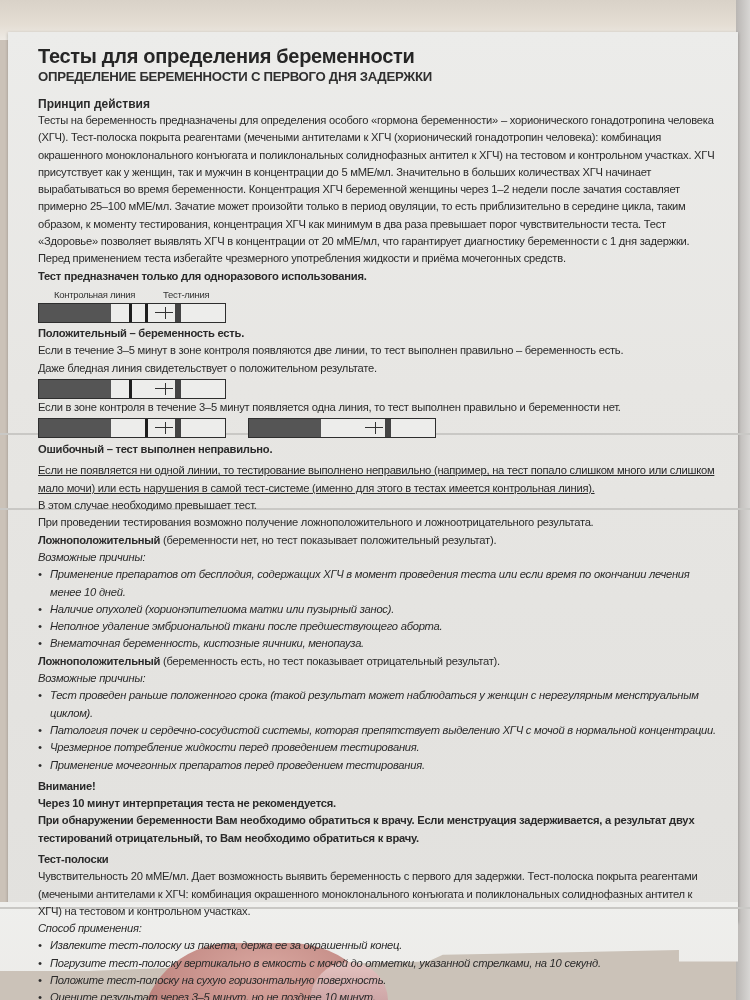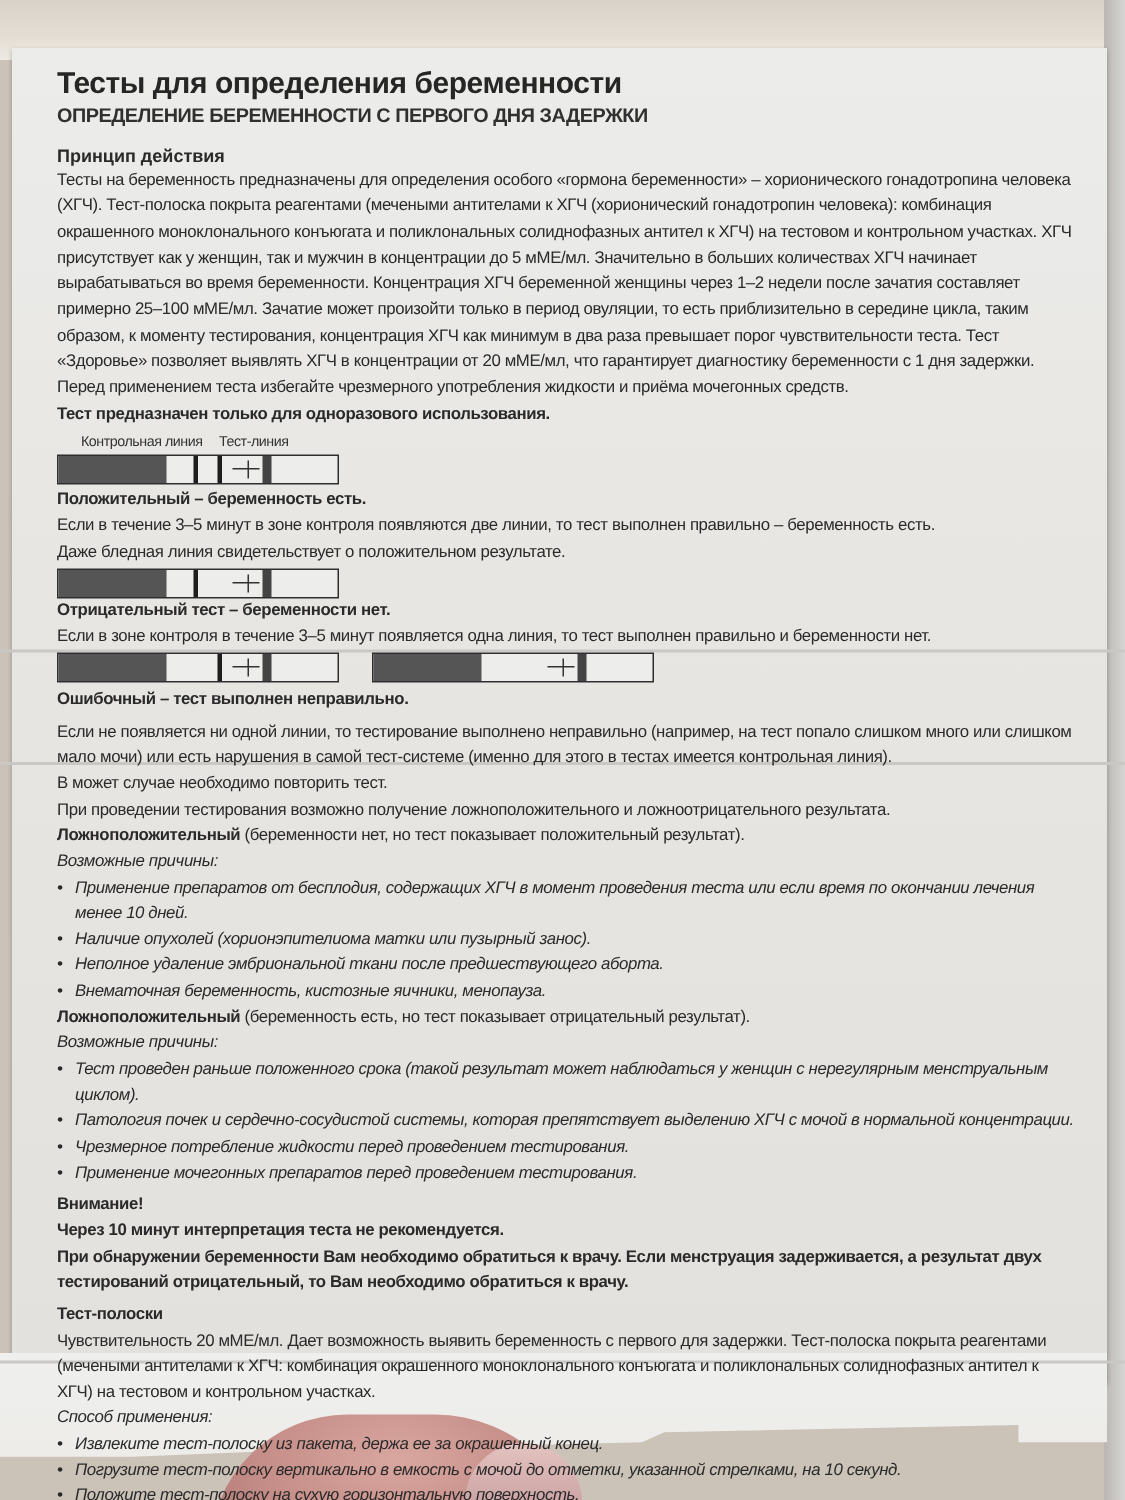--- a/index.html
+++ b/index.html
@@ -87,21 +87,21 @@
   <div class="title">Тесты для определения беременности</div>
   <div class="subtitle">ОПРЕДЕЛЕНИЕ БЕРЕМЕННОСТИ С ПЕРВОГО ДНЯ ЗАДЕРЖКИ</div>
 
   <div class="section-h">Принцип действия</div>
   <p class="para">Тесты на беременность предназначены для определения особого «гормона беременности» – хорионического гонадотропина человека (ХГЧ). Тест-полоска покрыта реагентами (мечеными антителами к ХГЧ (хорионический гонадотропин человека): комбинация окрашенного моноклонального конъюгата и поликлональных солиднофазных антител к ХГЧ) на тестовом и контрольном участках. ХГЧ присутствует как у женщин, так и мужчин в концентрации до 5 мМЕ/мл. Значительно в больших количествах ХГЧ начинает вырабатываться во время беременности. Концентрация ХГЧ беременной женщины через 1–2 недели после зачатия составляет примерно 25–100 мМЕ/мл. Зачатие может произойти только в период овуляции, то есть приблизительно в середине цикла, таким образом, к моменту тестирования, концентрация ХГЧ как минимум в два раза превышает порог чувствительности теста. Тест «Здоровье» позволяет выявлять ХГЧ в концентрации от 20 мМЕ/мл, что гарантирует диагностику беременности с 1 дня задержки. Перед применением теста избегайте чрезмерного употребления жидкости и приёма мочегонных средств.</p>
   <p class="para bold">Тест предназначен только для одноразового использования.</p>
 
   <div class="strip-block" style="margin-top:4px;">
     <div class="strip-labels">
       <span style="left:16px;">Контрольная линия</span>
-      <span style="left:108px;text-align:center;">Тест-линия</span>
+      <span style="left:125px;text-align:center;">Тест-линия</span>
     </div>
     <div class="strip">
       <div class="handle"></div>
       <div class="line" style="left:90px;"></div>
       <div class="line" style="left:106px;"></div>
       <div class="plus-h" style="left:116px;"></div>
       <div class="plus-v" style="left:126px;"></div>
       <div class="dark-bar" style="left:136px;"></div>
     </div>
   </div>
@@ -109,41 +109,40 @@
   <p class="para">Если в течение 3–5 минут в зоне контроля появляются две линии, то тест выполнен правильно – беременность есть.</p>
   <p class="para">Даже бледная линия свидетельствует о положительном результате.</p>
 
   <div class="strip" style="margin-top:2px;">
     <div class="handle"></div>
     <div class="line" style="left:90px;"></div>
     <div class="plus-h" style="left:116px;"></div>
     <div class="plus-v" style="left:126px;"></div>
     <div class="dark-bar" style="left:136px;"></div>
   </div>
-  <p class="para bold">Отрицательный тест – беременности нет.</p>
   <p class="para">Если в зоне контроля в течение 3–5 минут появляется одна линия, то тест выполнен правильно и беременности нет.</p>
 
   <div class="strip-row">
     <div class="strip">
       <div class="handle"></div>
       <div class="line" style="left:106px;"></div>
       <div class="plus-h" style="left:116px;"></div>
       <div class="plus-v" style="left:126px;"></div>
       <div class="dark-bar" style="left:136px;"></div>
     </div>
     <div class="strip strip-wide">
       <div class="handle"></div>
       <div class="plus-h" style="left:116px;"></div>
       <div class="plus-v" style="left:126px;"></div>
       <div class="dark-bar" style="left:136px;"></div>
     </div>
   </div>
   <p class="para bold">Ошибочный – тест выполнен неправильно.</p>
-  <p class="para" style="margin-top:4px;">Если не появляется ни одной линии, то тестирование выполнено неправильно (например, на тест попало слишком много или слишком мало мочи) или есть нарушения в самой тест-системе (именно для этого в тестах имеется контрольная линия).</p>
-  <p class="para">В может случае необходимо повторить тест.</p>
+  <p class="para" style="margin-top:4px;text-decoration:underline;">Если не появляется ни одной линии, то тестирование выполнено неправильно (например, на тест попало слишком много или слишком мало мочи) или есть нарушения в самой тест-системе (именно для этого в тестах имеется контрольная линия).</p>
+  <p class="para">В этом случае необходимо превышает тест.</p>
   <p class="para">При проведении тестирования возможно получение ложноположительного и ложноотрицательного результата.</p>
 
   <p class="para"><span class="bold">Ложноположительный</span><span> (беременности нет, но тест показывает положительный результат).</span></p>
   <p class="para italic">Возможные причины:</p>
   <ul>
     <li>Применение препаратов от бесплодия, содержащих ХГЧ в момент проведения теста или если время по окончании лечения менее 10 дней.</li>
     <li>Наличие опухолей (хорионэпителиома матки или пузырный занос).</li>
     <li>Неполное удаление эмбриональной ткани после предшествующего аборта.</li>
     <li>Внематочная беременность, кистозные яичники, менопауза.</li>
   </ul>

